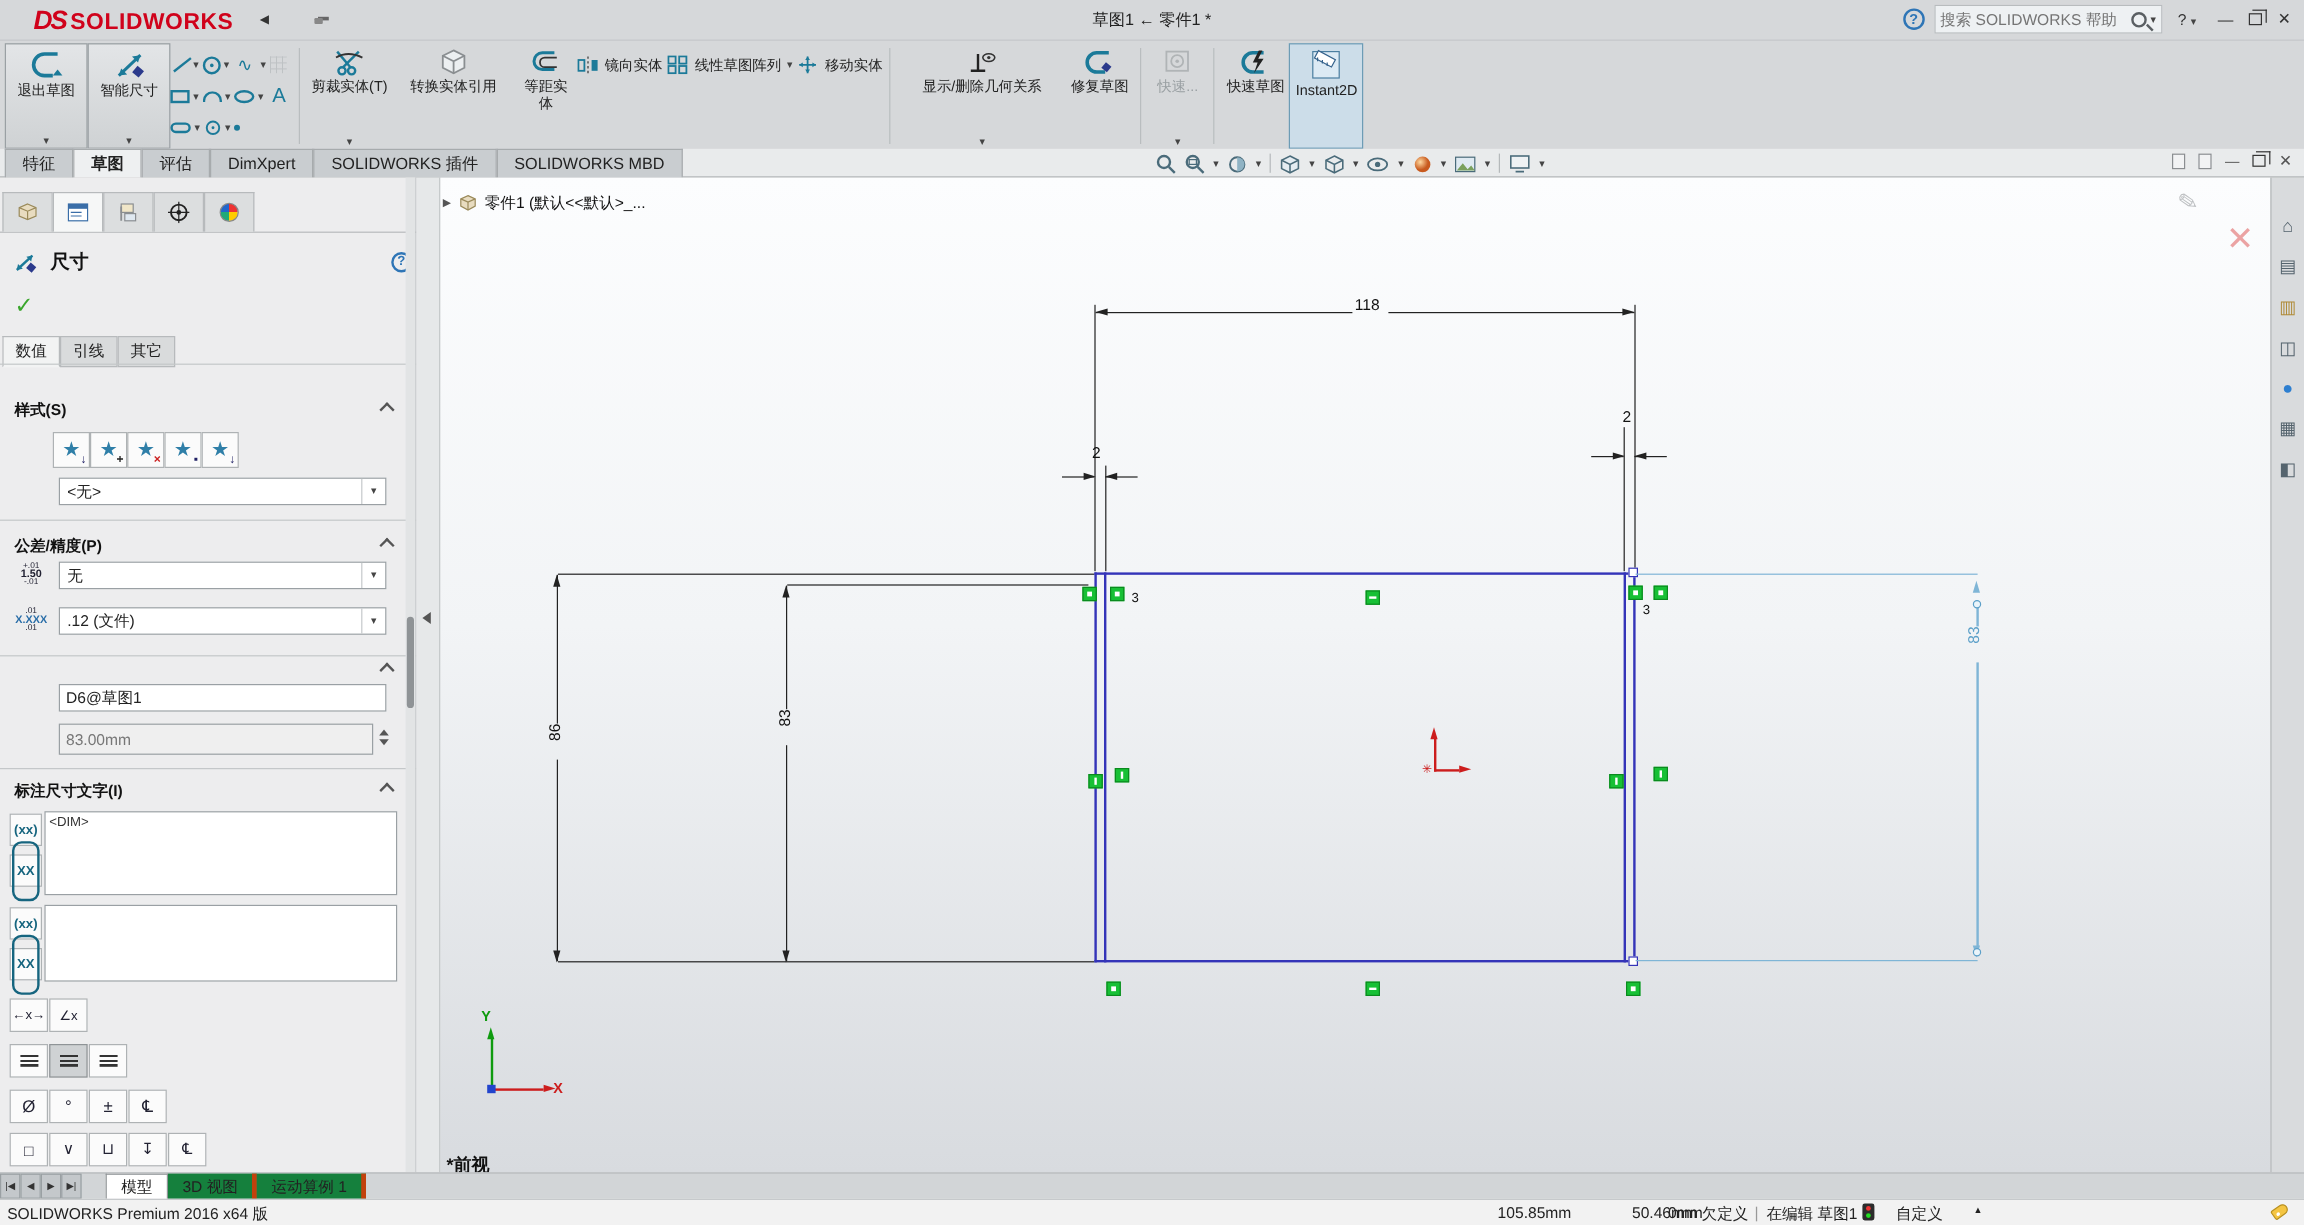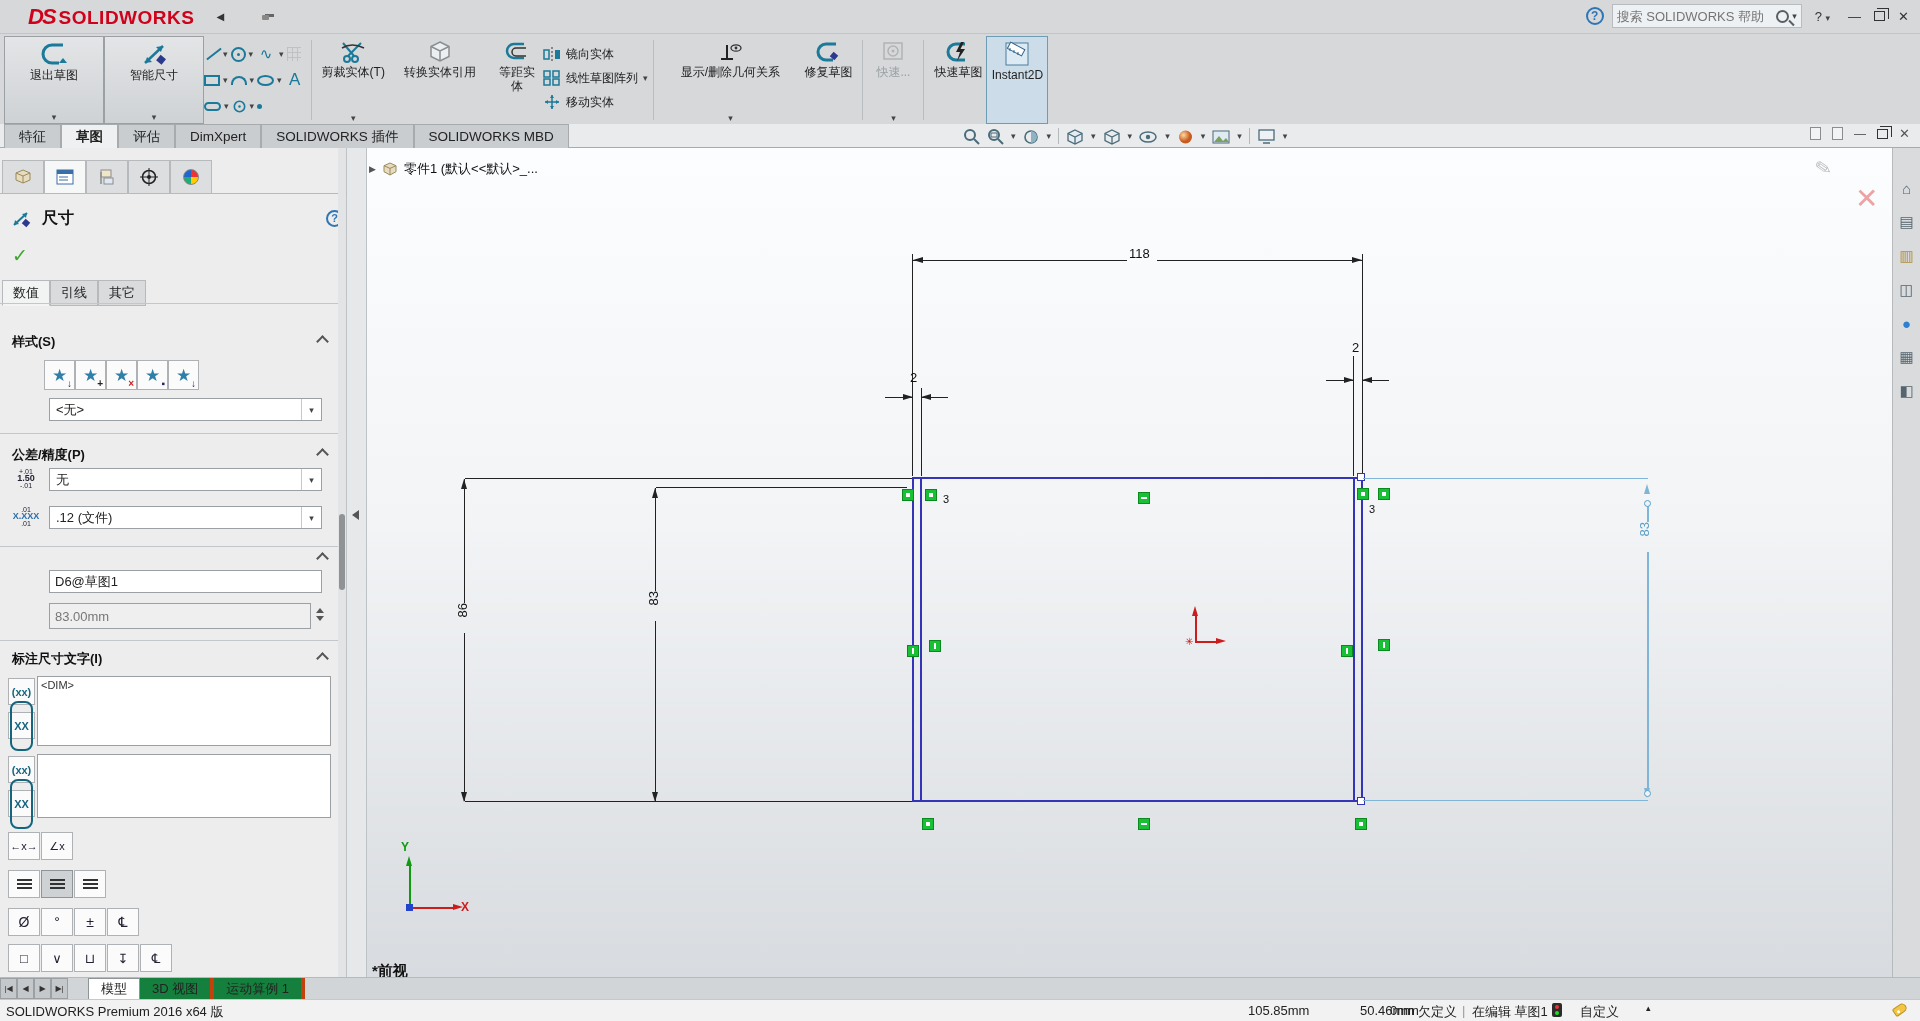--- a/index.html
+++ b/index.html
@@ -24,38 +24,38 @@
   .mag{width:13px;height:13px;border:2px solid #5a5f63;border-radius:50%;position:relative;margin-right:3px}
   .mag::after{content:"";position:absolute;left:10px;top:10px;width:7px;height:2px;background:#5a5f63;transform:rotate(45deg)}
   .wbtn{font-size:13px;color:#333;padding:0 5px}
   .restore-ico{width:11px;height:10px;border:1px solid #333;position:relative}
   .restore-ico::before{content:"";position:absolute;left:2px;top:-4px;width:11px;height:10px;border:1px solid #333;border-bottom:none;border-left:none}
   
   .ribbon{position:absolute;left:0;top:34px;width:1920px;height:90px;background:#d6d8da;display:flex;align-items:stretch;padding:2px 0 0 4px}
   .rsep{width:1px;background:#b9bdbf;margin:4px 6px}
   .bigbtn{display:flex;flex-direction:column;align-items:center;justify-content:flex-start;padding:3px 4px 0;font-size:12px;color:#222;text-align:center;line-height:14px}
   .bigbtn .caret{margin-top:auto;margin-bottom:2px}
-  .framed{border:1px solid #9aa0a4;background:linear-gradient(#e3e5e7,#cfd2d4);width:100px}
+  .framed{border:1px solid #9aa0a4;background:linear-gradient(#e3e5e7,#cfd2d4);width:69px}
   .caret{font-size:9px;color:#444;line-height:8px}
   .toolgrid{display:flex;flex-direction:column;justify-content:flex-start;gap:6px;padding-top:8px}
   .toolrow{display:flex;align-items:center;gap:3px;height:20px}
   .tg{color:#1b7a99;font-size:15px;width:20px;text-align:center}
   .ic{display:inline-block;position:relative}
   .ic-line{width:16px;height:16px}
   .ic-line::after{content:"";position:absolute;left:1px;top:7px;width:18px;height:2px;background:#1b7a99;transform:rotate(-38deg)}
   .ic-circ{width:15px;height:15px;border:2px solid #1b7a99;border-radius:50%}
   .ic-circ::after{content:"";position:absolute;left:4px;top:4px;width:3px;height:3px;background:#1b7a99;border-radius:50%}
   .ic-rect{width:16px;height:11px;border:2px solid #1b7a99}
   .ic-arc{width:16px;height:9px;border:2px solid #1b7a99;border-bottom:none;border-radius:9px 9px 0 0}
   .ic-ell{width:17px;height:11px;border:2px solid #1b7a99;border-radius:50%}
   .ic-grid{width:14px;height:14px;background:
      linear-gradient(#b9bdbf 1px,transparent 1px),linear-gradient(90deg,#b9bdbf 1px,transparent 1px);background-size:5px 5px;opacity:.8}
   .ic-slot{width:17px;height:9px;border:2px solid #1b7a99;border-radius:5px}
   .ic-pt{width:5px;height:5px;background:#1b7a99;border-radius:50%}
-  .smallrows{display:flex;flex-direction:column;gap:4px;padding-top:8px}
+  .smallrows{display:flex;flex-direction:row;gap:4px;padding-top:8px}
   .smallrow{display:flex;align-items:center;gap:5px;font-size:12px;color:#222;height:20px}
   .i2d{border:1px solid #6d9cb5;background:#ccdde9}
   .disabled{color:#9aa0a3}
   
   .tabrow{position:absolute;left:0;top:124px;width:1920px;height:24px;background:#e9ebec;border-bottom:1px solid #a7abad}
   .cmtabs{position:absolute;left:4px;top:0;height:24px;display:flex}
   .cmtab{height:24px;padding:0 14px;font-size:13.5px;color:#222;background:#c9cdd0;border:1px solid #a7abad;border-bottom:none;display:flex;align-items:center}
   .cmtab.active{background:#eef0f1;font-weight:bold}
   .hud{position:absolute;left:963px;top:1px;display:flex;align-items:center;gap:7px;height:22px}
   .hudsep{width:1px;height:16px;background:#b5b9bb}
@@ -151,20 +151,21 @@
 
 <div id="app">
 
   <div class="titlebar">
     <div class="logo">
       <span class="mark">DS</span>
       <span class="word">SOLIDWORKS</span>
     </div>
     <span class="menu-collapse">◀</span>
     <span class="pin"></span>
+    <div class="doc-title">草图1 ← 零件1 *</div>
     <div class="tb-right">
       <span class="helpcircle">?</span>
       <div class="searchbox">
         <input placeholder="搜索 SOLIDWORKS 帮助" style="">
         <span class="mag"></span>
         <span class="caret">▾</span>
       </div>
       <span class="wbtn"><span>?</span> <span class="caret">▾</span></span>
       <span class="wbtn">—</span>
       <span class="restore-ico"></span>

